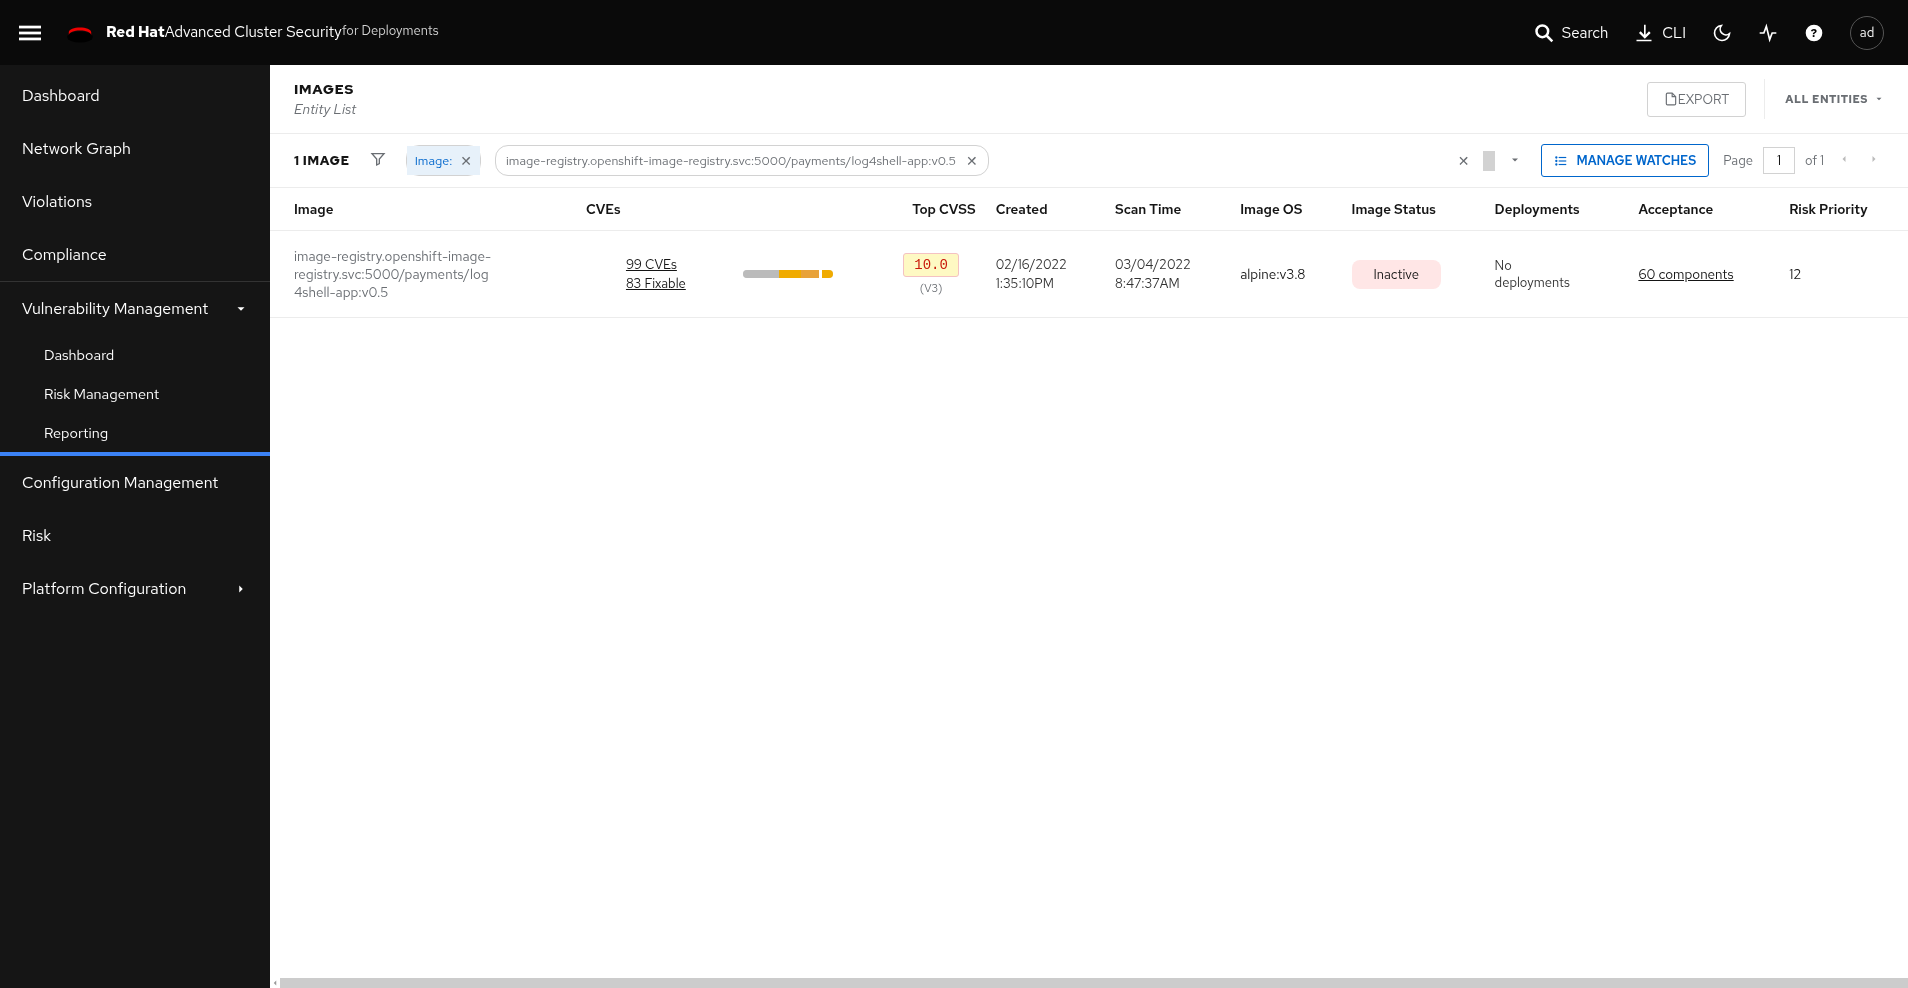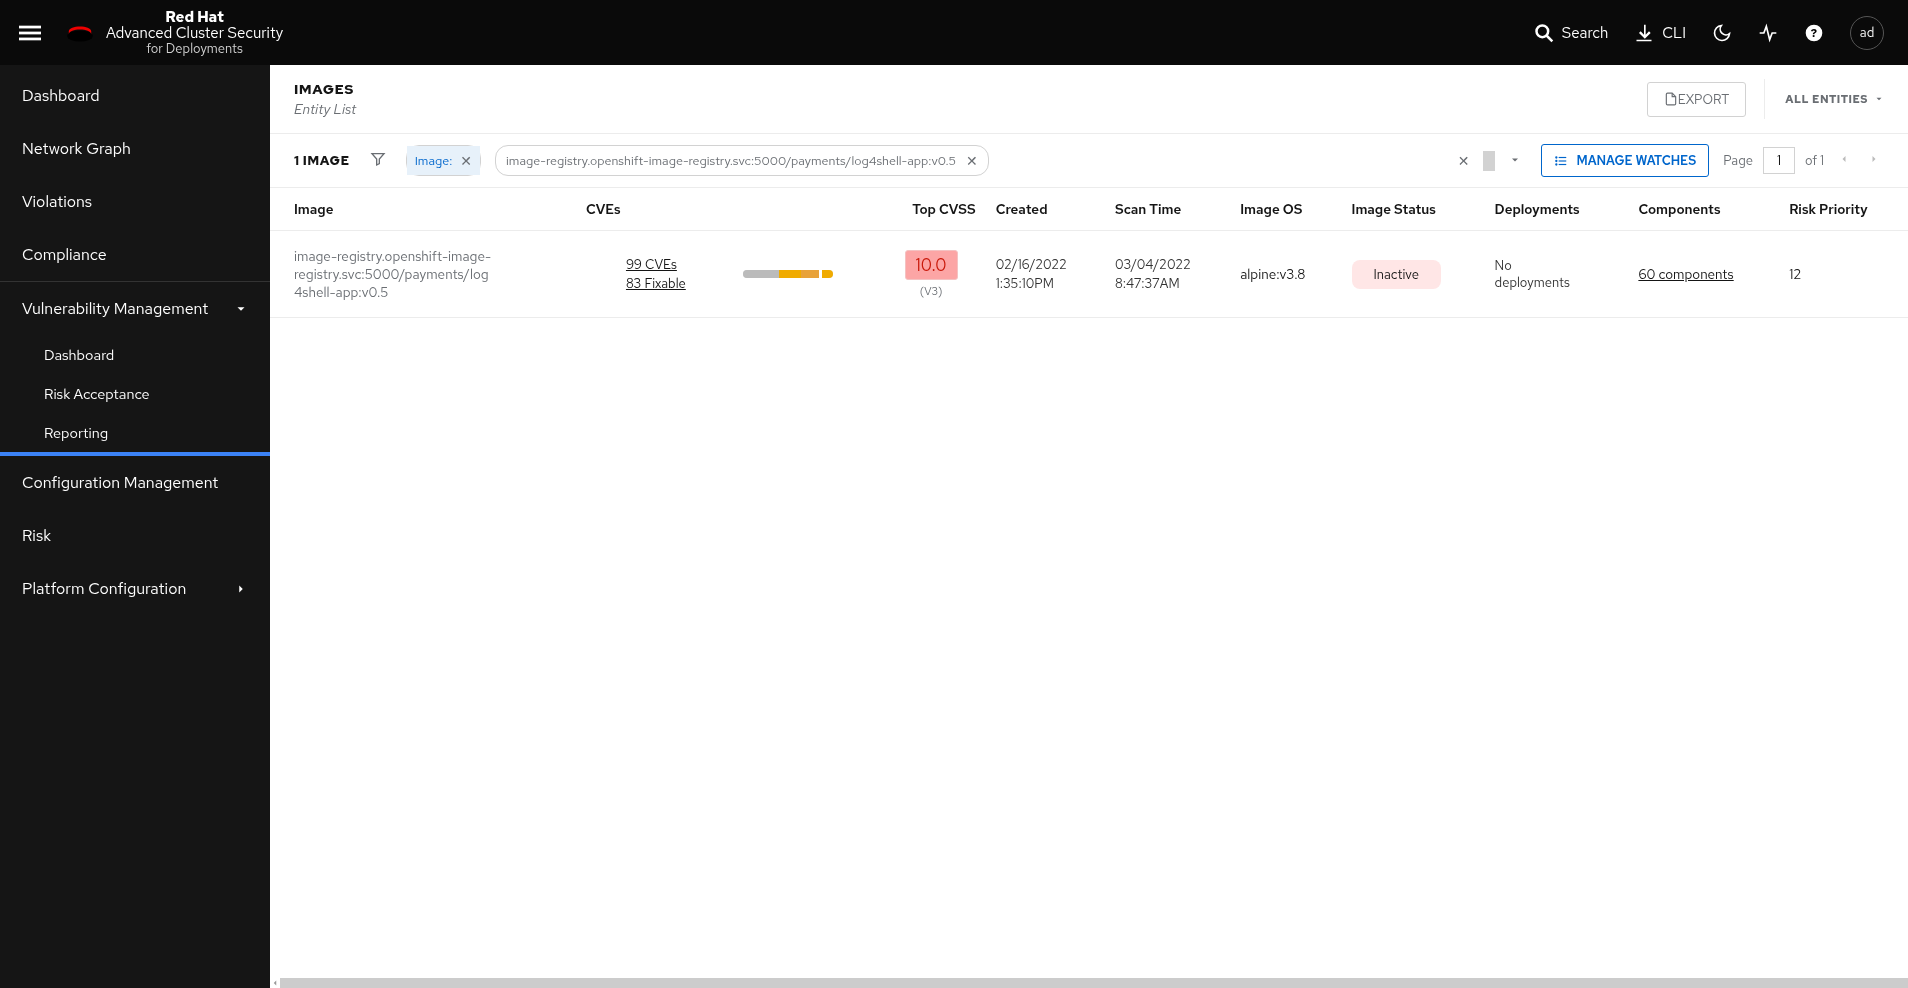--- a/index.html
+++ b/index.html
@@ -22,21 +22,21 @@
   *{box-sizing:border-box;font-family:"Red Hat Text","Overpass","Helvetica Neue",Arial,sans-serif;}
   html,body{margin:0;padding:0;height:100%;background:#fff;color:var(--text);font-size:14px;}
   body{display:flex;flex-direction:column;min-width:1908px;}
 
   
   .topbar{height:65px;background:var(--black);display:flex;align-items:center;color:#fff;padding:0 24px 0 0;}
   .burger{width:60px;display:flex;align-items:center;justify-content:center;cursor:pointer;}
   .burger svg{width:22px;height:22px;}
   .brand{display:flex;align-items:center;gap:10px;margin-left:4px;}
   .fedora{width:32px;height:24px;}
-  .brand-text{display:flex;flex-direction:column;line-height:1.1;text-align:center;}
+  .brand-text{display:flex;line-height:1.1;}
   .brand-text .l1{font-weight:700;font-size:15px;}
   .brand-text .l2{font-size:15px;}
   .brand-text .l3{font-size:13px;color:#d2d2d2;}
   .top-spacer{flex:1;}
   .top-actions{display:flex;align-items:center;gap:26px;}
   .top-btn{display:flex;align-items:center;gap:8px;color:#fff;cursor:pointer;font-size:15px;}
   .top-icon{width:20px;height:20px;display:flex;align-items:center;justify-content:center;}
   .avatar{width:34px;height:34px;border-radius:50%;border:1px solid #555;display:flex;align-items:center;justify-content:center;font-size:13px;cursor:pointer;}
 
   
@@ -80,21 +80,21 @@
   .tbl{width:100%;border-collapse:collapse;}
   .tbl th{text-align:left;font-weight:600;font-size:13.5px;padding:12px 10px;border-bottom:1px solid var(--light-border);color:var(--text);white-space:nowrap;}
   .tbl th:first-child,.tbl td:first-child{padding-left:24px;}
   .tbl td{padding:16px 10px;vertical-align:middle;font-size:13.5px;border-bottom:1px solid var(--light-border);}
   .img-name{max-width:200px;word-break:break-all;color:var(--muted);}
   .cve-links{display:flex;flex-direction:column;gap:2px;}
   .cve-links a{color:var(--text);text-decoration:underline;font-size:13px;cursor:pointer;margin-left:40px;}
   .sev-bar{width:90px;height:8px;border-radius:4px;background:#ddd;display:flex;overflow:hidden;}
   .sev-seg{height:100%;}
   .cvss-wrap{display:flex;flex-direction:column;align-items:center;gap:4px;}
-  .cvss-badge{border:1px solid var(--badge-brd);background:#fca5a5;color:var(--red);padding:3px 10px;border-radius:3px;font-size:17px;}
+  .cvss-badge{border:1px solid var(--badge-brd);background:#fef9c3;color:var(--red);padding:3px 10px;border-radius:3px;font-size:14px;font-family:Liberation Mono, monospace;}
   .cvss-sub{font-size:11px;color:var(--muted);}
   .datetime{display:flex;flex-direction:column;gap:2px;color:#333;font-size:13px;}
   .status-badge{background:var(--pink-bg);color:var(--text);padding:6px 22px;border-radius:8px;font-size:13px;display:inline-block;}
   .dep-cell{color:#333;font-size:13px;max-width:90px;}
   .comp-link{text-decoration:underline;cursor:pointer;color:var(--text);}
   .scroll-hint{position:absolute;bottom:0;left:0;right:0;height:10px;display:flex;align-items:center;}
   .scroll-hint .arrow-l{width:10px;height:10px;color:#999;}
   .scroll-hint .track{flex:1;height:10px;background:#ccc;}
 </style>
 </head>
@@ -183,21 +183,21 @@
       </div>
 
     <div class="nav-group-block">
       <div class="nav-item">
         <span>Vulnerability Management</span>
         <svg class="chev" viewBox="0 0 24 24" fill="#fff">
             <path d="M6 9l6 6 6-6z"></path>
           </svg>
       </div>
       <div class="nav-sub"><span>Dashboard</span></div>
-      <div class="nav-sub"><span>Risk Acceptance</span></div>
+      <div class="nav-sub"><span>Risk Management</span></div>
       <div class="nav-sub"><span>Reporting</span></div>
     </div>
 
     <div class="nav-item">
         <span>Configuration Management</span>
       </div>
     <div class="nav-item">
         <span>Risk</span>
       </div>
     <div class="nav-item">
@@ -292,21 +292,21 @@
         <tr>
           <th>Image</th>
           <th>CVEs</th>
           <th></th>
           <th style="text-align:right">Top CVSS</th>
           <th>Created</th>
           <th>Scan Time</th>
           <th>Image OS</th>
           <th>Image Status</th>
           <th>Deployments</th>
-          <th>Components</th>
+          <th>Acceptance</th>
           <th>Risk Priority</th>
         </tr>
       </thead>
       <tbody>
         <tr>
           <td>
               <div class="img-name">image-registry.openshift-image-registry.svc:5000/payments/log4shell-app:v0.5</div>
             </td>
           <td>
             <div class="cve-links">

